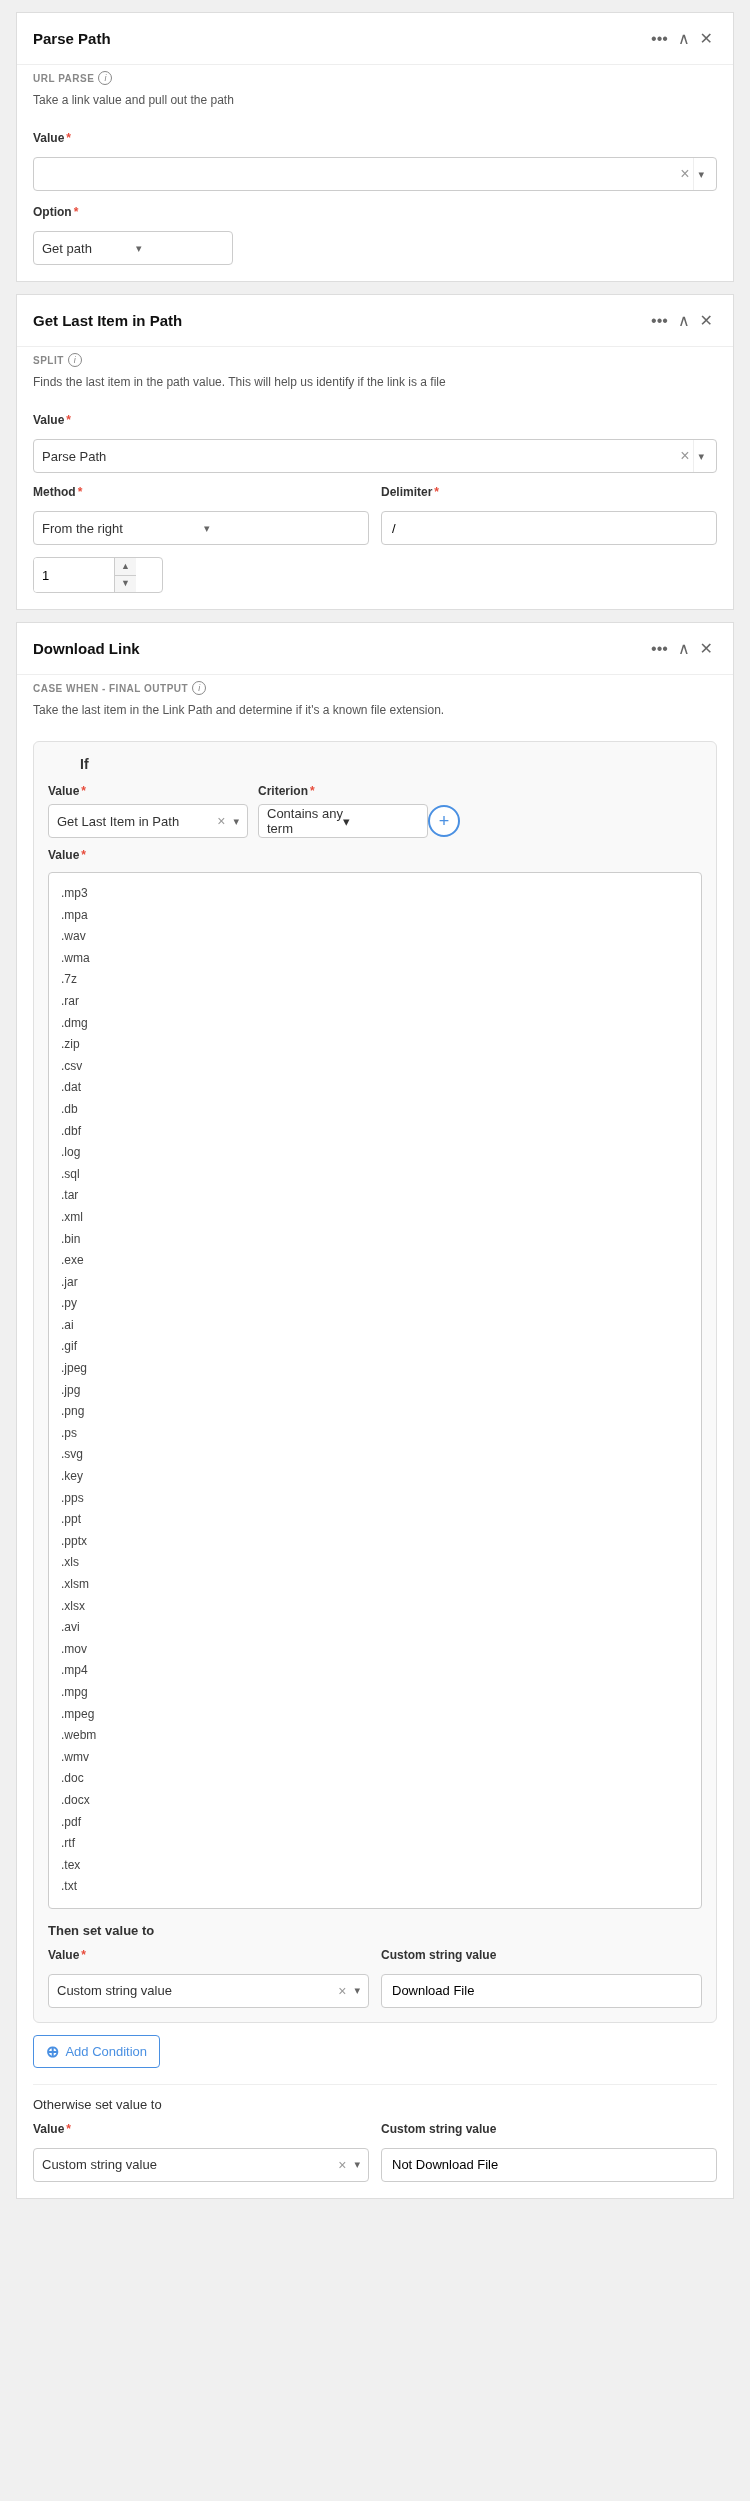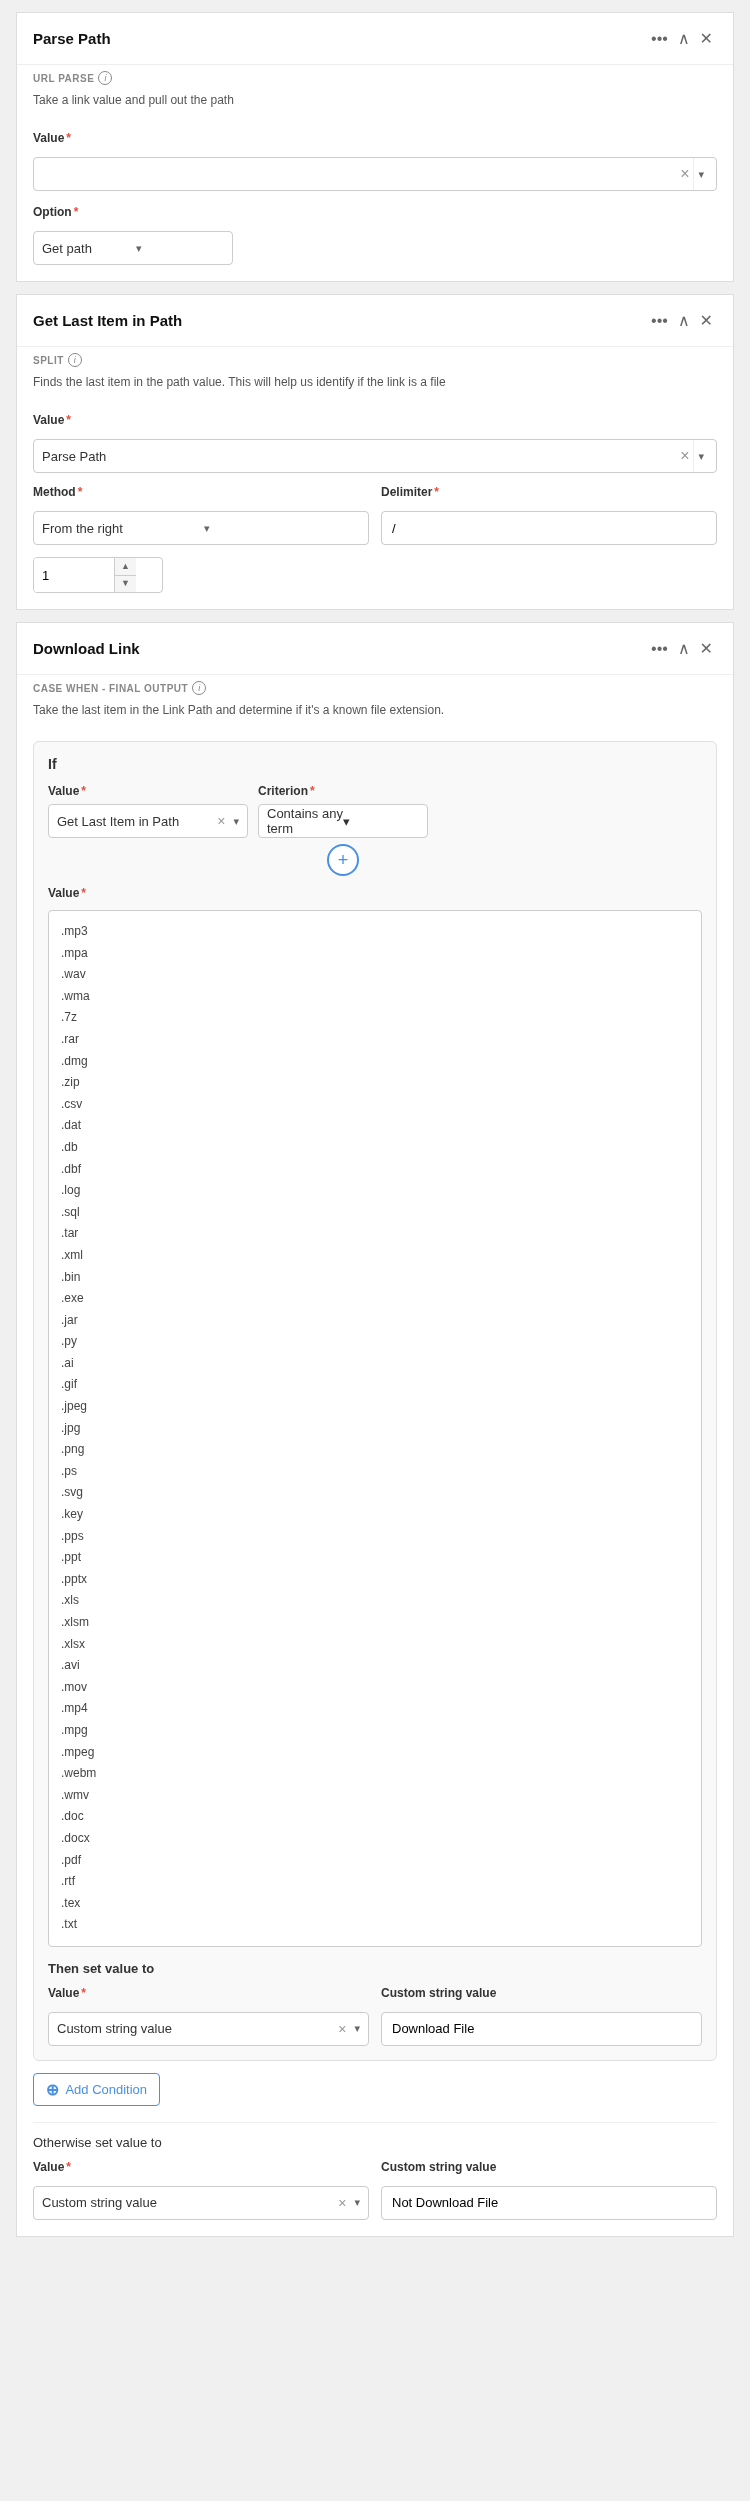--- a/index.html
+++ b/index.html
@@ -190,20 +190,21 @@
       border-radius: 6px;
       padding: 14px;
       margin: 0 0 12px 0;
     }
 
     .if-label {
       font-size: 14px;
       font-weight: 600;
       color: #333;
       margin-bottom: 12px;
+      margin-left: 32px;
     }
 
     .value-tag-input {
       display: flex;
       align-items: center;
       border: 1px solid #ccc;
       border-radius: 4px;
       background: #fff;
       height: 34px;
       padding: 0 8px;
@@ -513,21 +514,21 @@
           <div class="value-tag-input" style="min-width:200px;">
             <span style="flex:1;">Get Last Item in Path</span>
             <button class="clear-btn">×</button>
             <span style="font-size:11px; color:#666; margin-left:4px; cursor:pointer;">▾</span>
           </div>
         </div>
         <div>
           <div class="field-label">
             <span>Criterion</span><span class="required">*</span>
           </div>
-          <div style="display:flex; align-items:center; gap:6px;flex-direction:column;">
+          <div style="display:flex; align-items:center; ">
             <div class="dropdown-select" style="min-width:170px;">
               <span>Contains any term</span>
               <span class="arrow">▾</span>
             </div>
             <button class="plus-btn">+</button>
           </div>
         </div>
       </div>
 
       <div style="margin-top:10px;">

